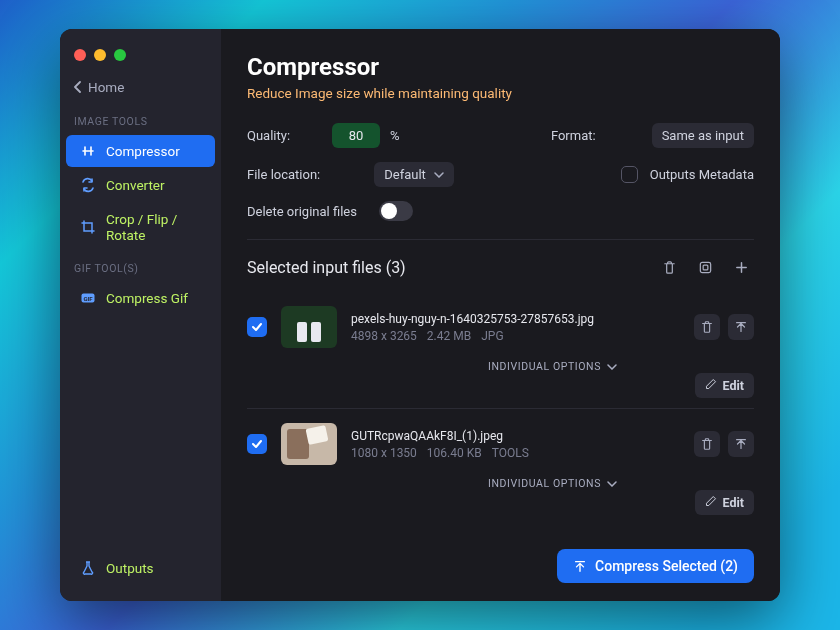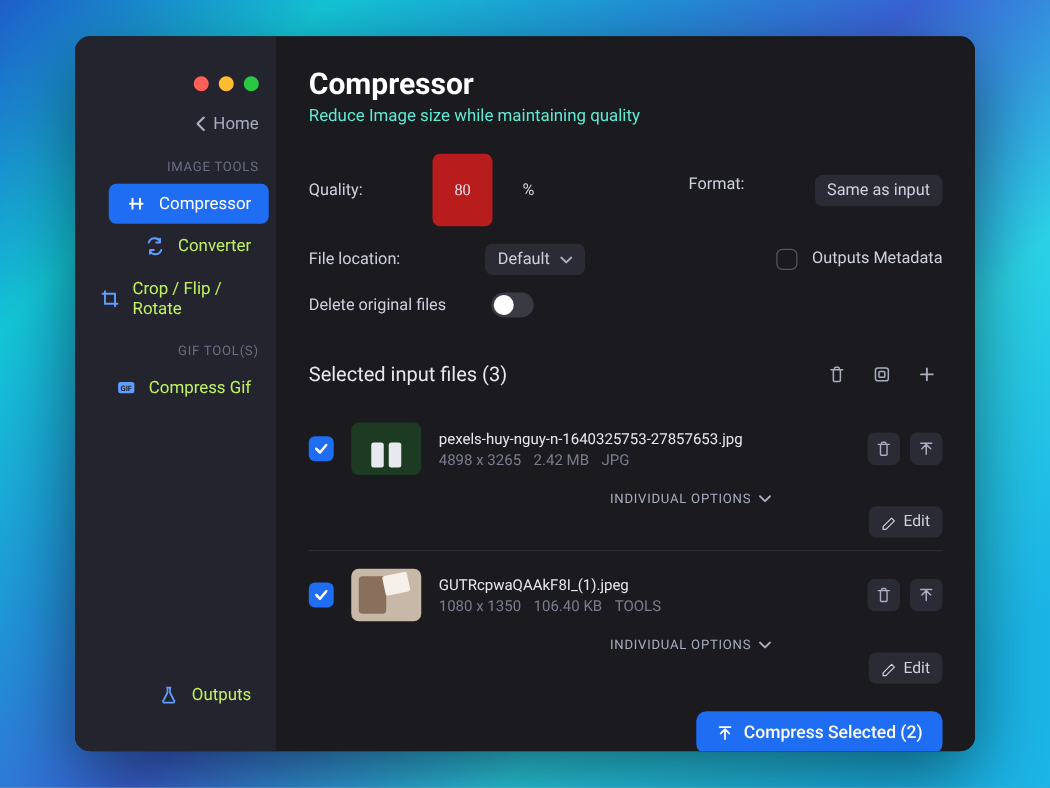--- a/index.html
+++ b/index.html
@@ -21,22 +21,21 @@
     box-shadow: 0 20px 60px rgba(0,0,0,0.5);
     display: flex;
     overflow: hidden;
     position: relative;
   }
   .sidebar {
     width: 161px;
     background: #24242e;
     display: flex;
     flex-direction: column;
-    padding: 28px 0;
-    align-items: flex-end;
+    padding: 16px 0;
   }
   .traffic-lights {
     display: flex;
     gap: 8px;
     padding: 4px 14px 12px;
   }
   .tl { width: 12px; height: 12px; border-radius: 50%; }
   .tl.red { background: #ff5f57; }
   .tl.yellow { background: #febc2e; }
   .tl.green { background: #28c840; }
@@ -79,41 +78,40 @@
   .main {
     flex: 1;
     background: #1a1a1f;
     padding: 24px 26px 18px;
     color: #e7e8ee;
     display: flex;
     flex-direction: column;
     overflow: hidden;
   }
   .title { font-size: 24px; font-weight: 700; color: #fff; }
-  .subtitle { font-size: 13.5px; color: #5eead4; margin-top: 4px; }
+  .subtitle { font-size: 13.5px; color: #fdba74; margin-top: 4px; }
   .settings {
     margin-top: 22px;
     display: flex;
     flex-direction: column;
     gap: 14px;
     font-size: 13px;
     color: #cfd2de;
   }
   .row { display: flex; align-items: center; }
-  .row .left { display: flex; align-items: center; gap: 24px; justify-content: flex-end; }
-  .row .right { margin-left: auto; display: flex; align-items: flex-start; gap: 12px; }
+  .row .left { display: flex; align-items: center; gap: 10px; justify-content: flex-end; }
+  .row .right { margin-left: auto; display: flex; align-items: center; gap: 12px; }
   .field-label { color: #cfd2de; }
   .input-pill {
-    background: #b91c1c;
+    background: #14532d;
     border-radius: 6px;
-    padding: 21px 14px;
+    padding: 5px 14px;
     color: #e7e8ee;
     min-width: 48px;
     text-align: center;
-    font-family: Liberation Serif, serif;
   }
   .select-pill {
     background: #2b2b35;
     border-radius: 6px;
     padding: 5px 10px;
     display: flex;
     align-items: center;
     gap: 8px;
     cursor: pointer;
     margin-left: 44px;
@@ -148,21 +146,21 @@
   .thumb .shape { position: absolute; }
   .file-info { display: flex; flex-direction: column; gap: 3px; flex: 1; min-width: 0; }
   .file-name { font-size: 12px; color: #e7e8ee; white-space: nowrap; overflow: hidden; text-overflow: ellipsis; }
   .file-meta { font-size: 12px; color: #7a7d90; display: flex; gap: 10px; }
   .file-row-actions { display: flex; gap: 8px; }
   .file-sub { display: flex; align-items: center; margin-top: 12px; padding-left: 104px; flex-direction: column; }
   .ind-opts {
     font-size: 10.5px; letter-spacing: 0.6px; color: #a9adc0; display: flex; align-items: center; gap: 6px; cursor: pointer;
   }
   .edit-btn {
-    margin-left: auto; background: #2b2b35; border-radius: 6px; padding: 5px 10px; font-size: 12.5px; color: #cfd2de; display: flex; align-items: flex-end; gap: 6px; cursor: pointer;
+    margin-left: auto; background: #2b2b35; border-radius: 6px; padding: 5px 10px; font-size: 12.5px; color: #cfd2de; display: flex; align-items: flex-start; gap: 6px; cursor: pointer; font-weight: bold;
   }
   .footer {
     margin-top: auto;
     display: flex;
     padding-top: 12px;
   }
   .compress-btn {
     margin-left: auto;
     background: #1f6df2;
     color: #fff;

